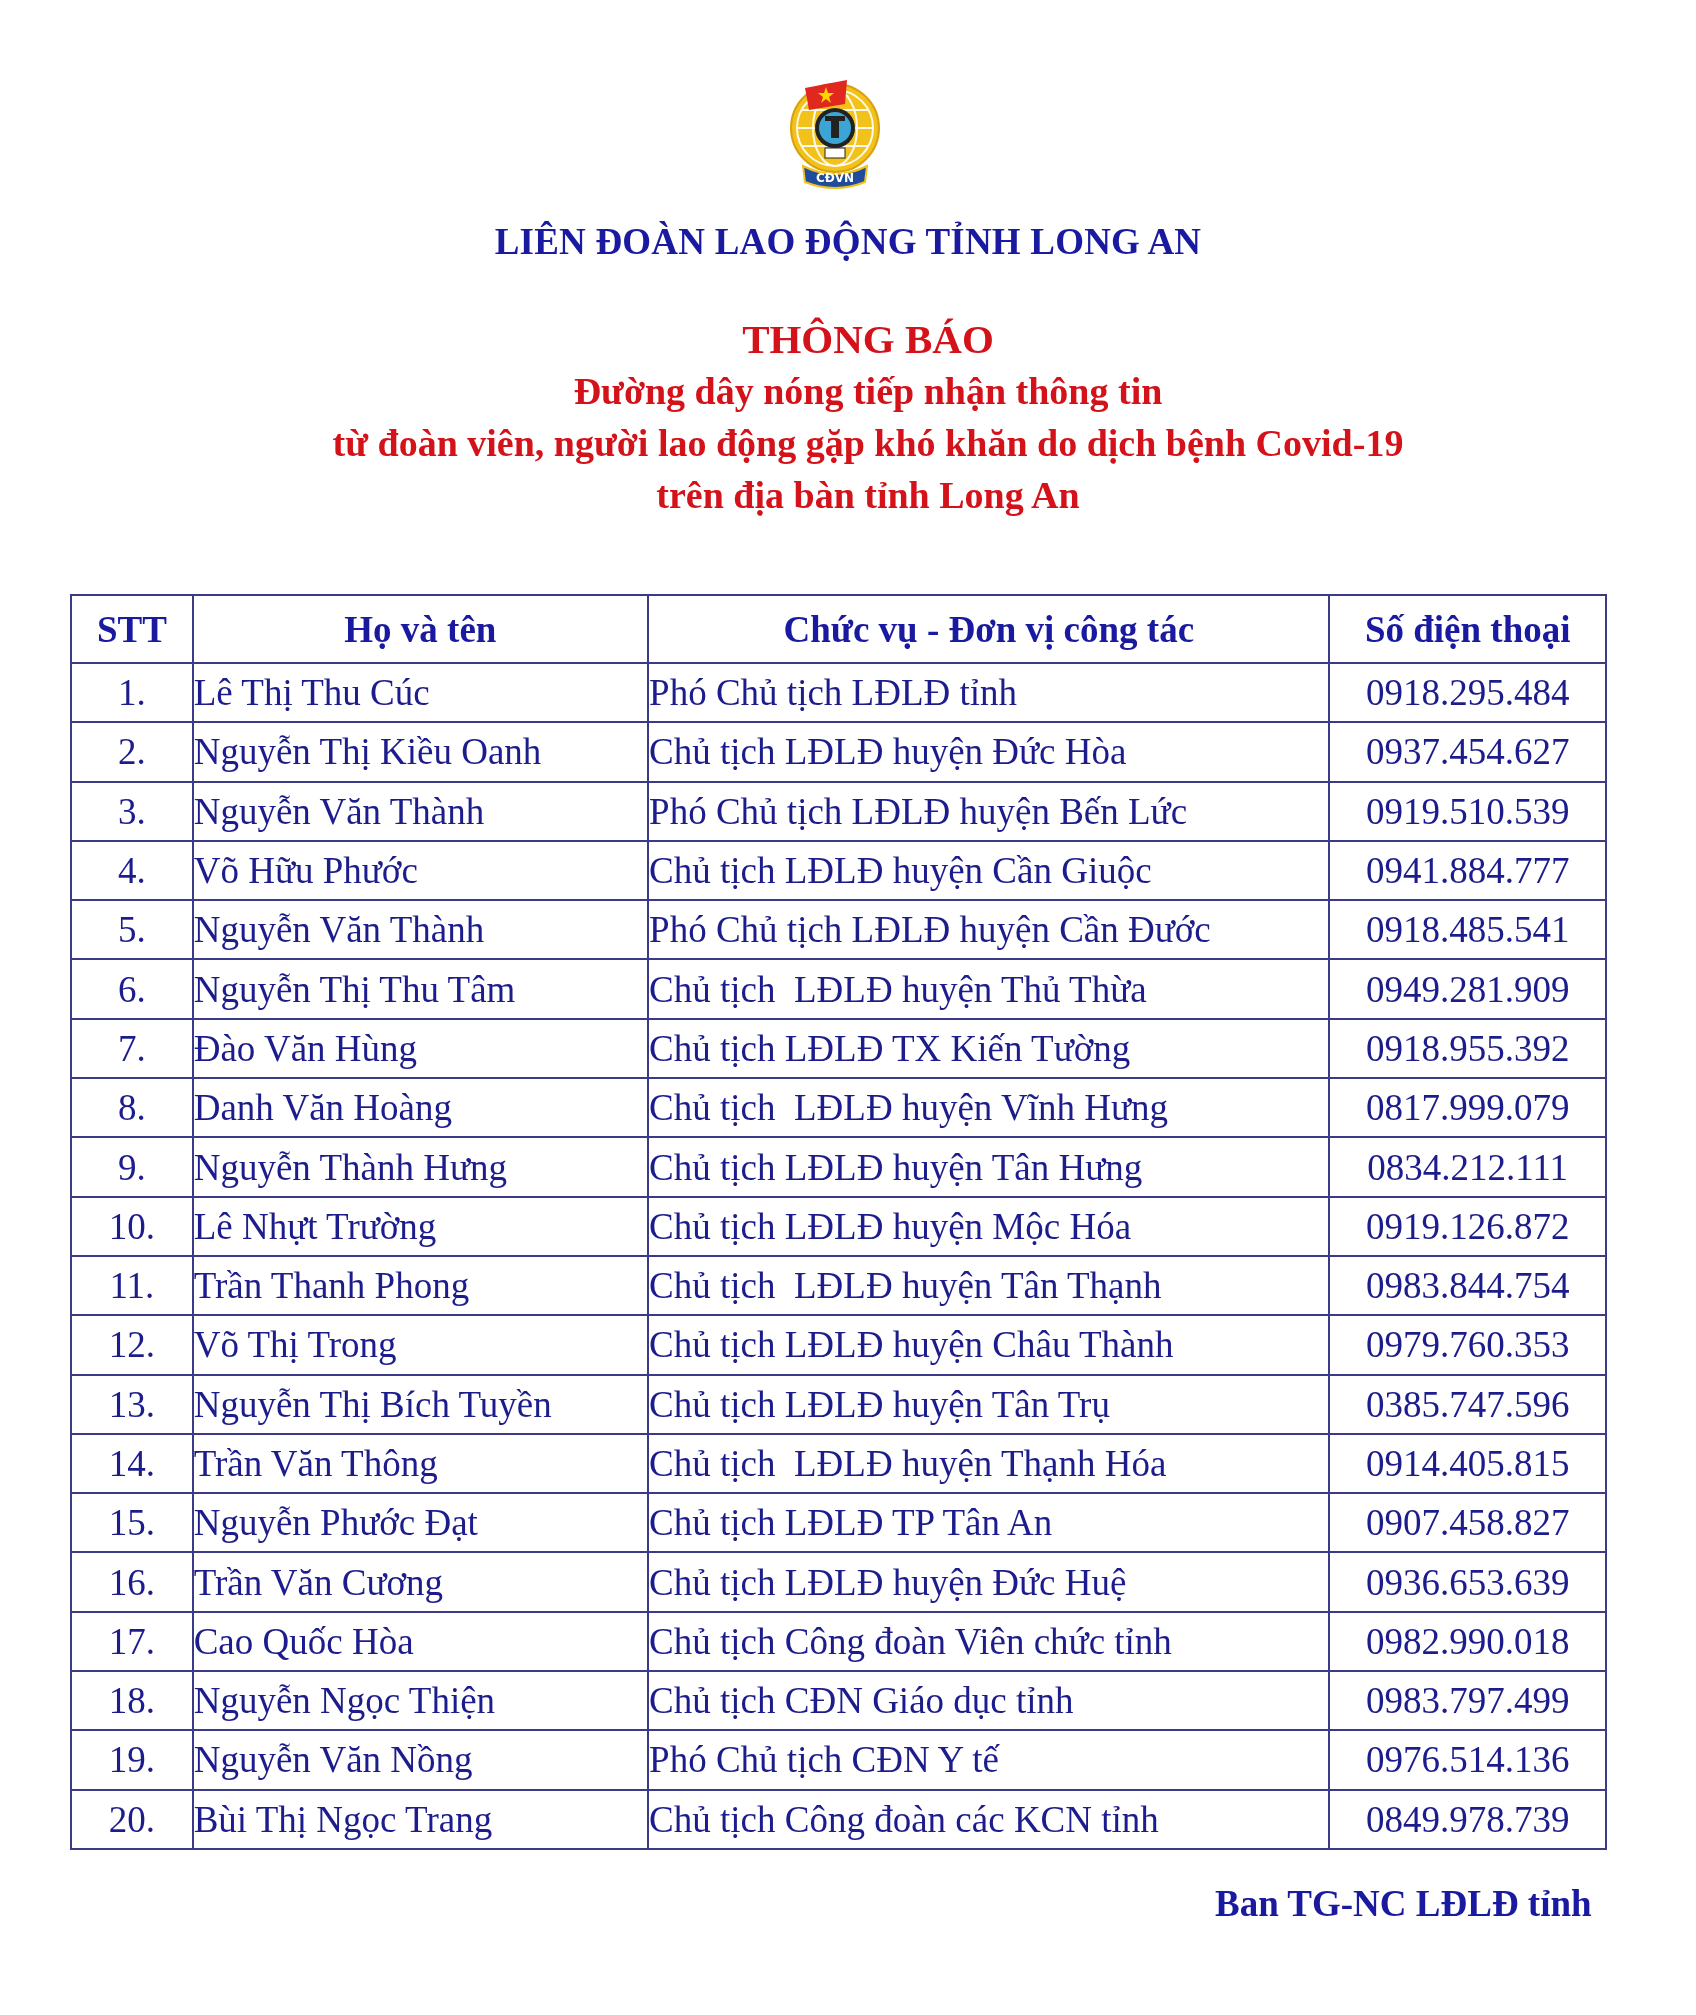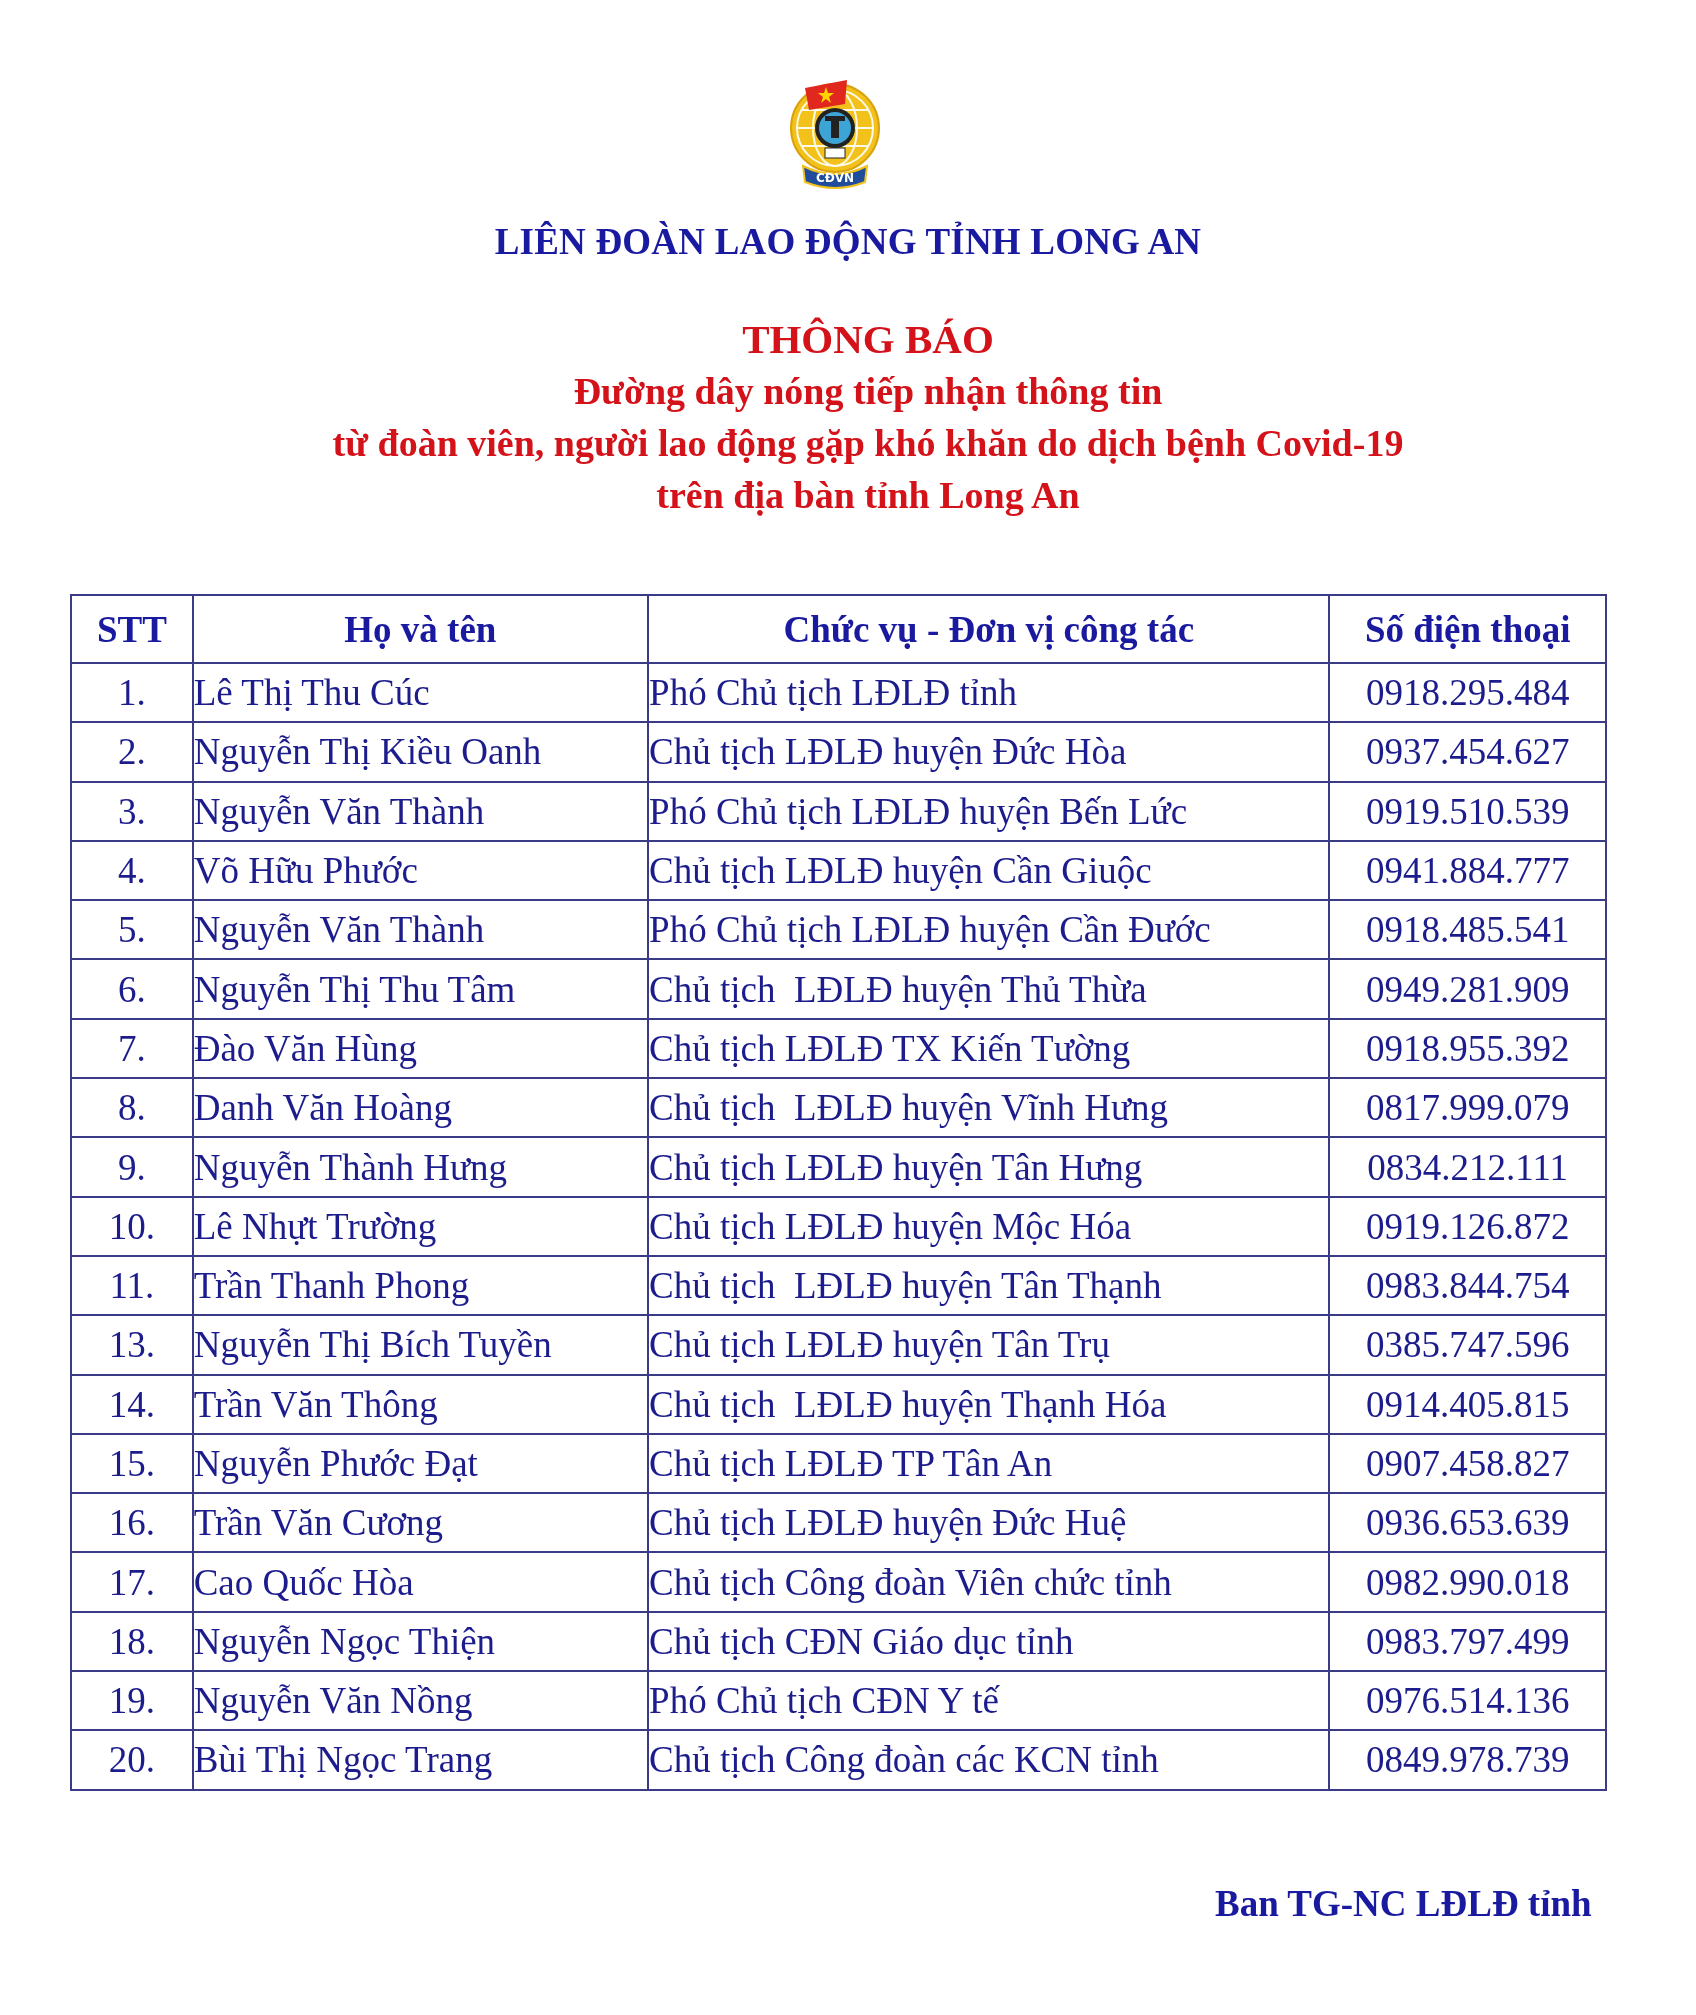--- a/index.html
+++ b/index.html
@@ -133,20 +133,26 @@
         <td class="pos">Chủ tịch LĐLĐ huyện Mộc Hóa</td>
         <td class="phone">0919.126.872</td>
       </tr>
       <tr>
         <td class="stt">11.</td>
         <td class="name">Trần Thanh Phong</td>
         <td class="pos">Chủ tịch  LĐLĐ huyện Tân Thạnh</td>
         <td class="phone">0983.844.754</td>
       </tr>
       <tr>
+        <td class="stt">12.</td>
+        <td class="name">Võ Thị Trong</td>
+        <td class="pos">Chủ tịch LĐLĐ huyện Châu Thành</td>
+        <td class="phone">0979.760.353</td>
+      </tr>
+      <tr>
         <td class="stt">13.</td>
         <td class="name">Nguyễn Thị Bích Tuyền</td>
         <td class="pos">Chủ tịch LĐLĐ huyện Tân Trụ</td>
         <td class="phone">0385.747.596</td>
       </tr>
       <tr>
         <td class="stt">14.</td>
         <td class="name">Trần Văn Thông</td>
         <td class="pos">Chủ tịch  LĐLĐ huyện Thạnh Hóa</td>
         <td class="phone">0914.405.815</td>

